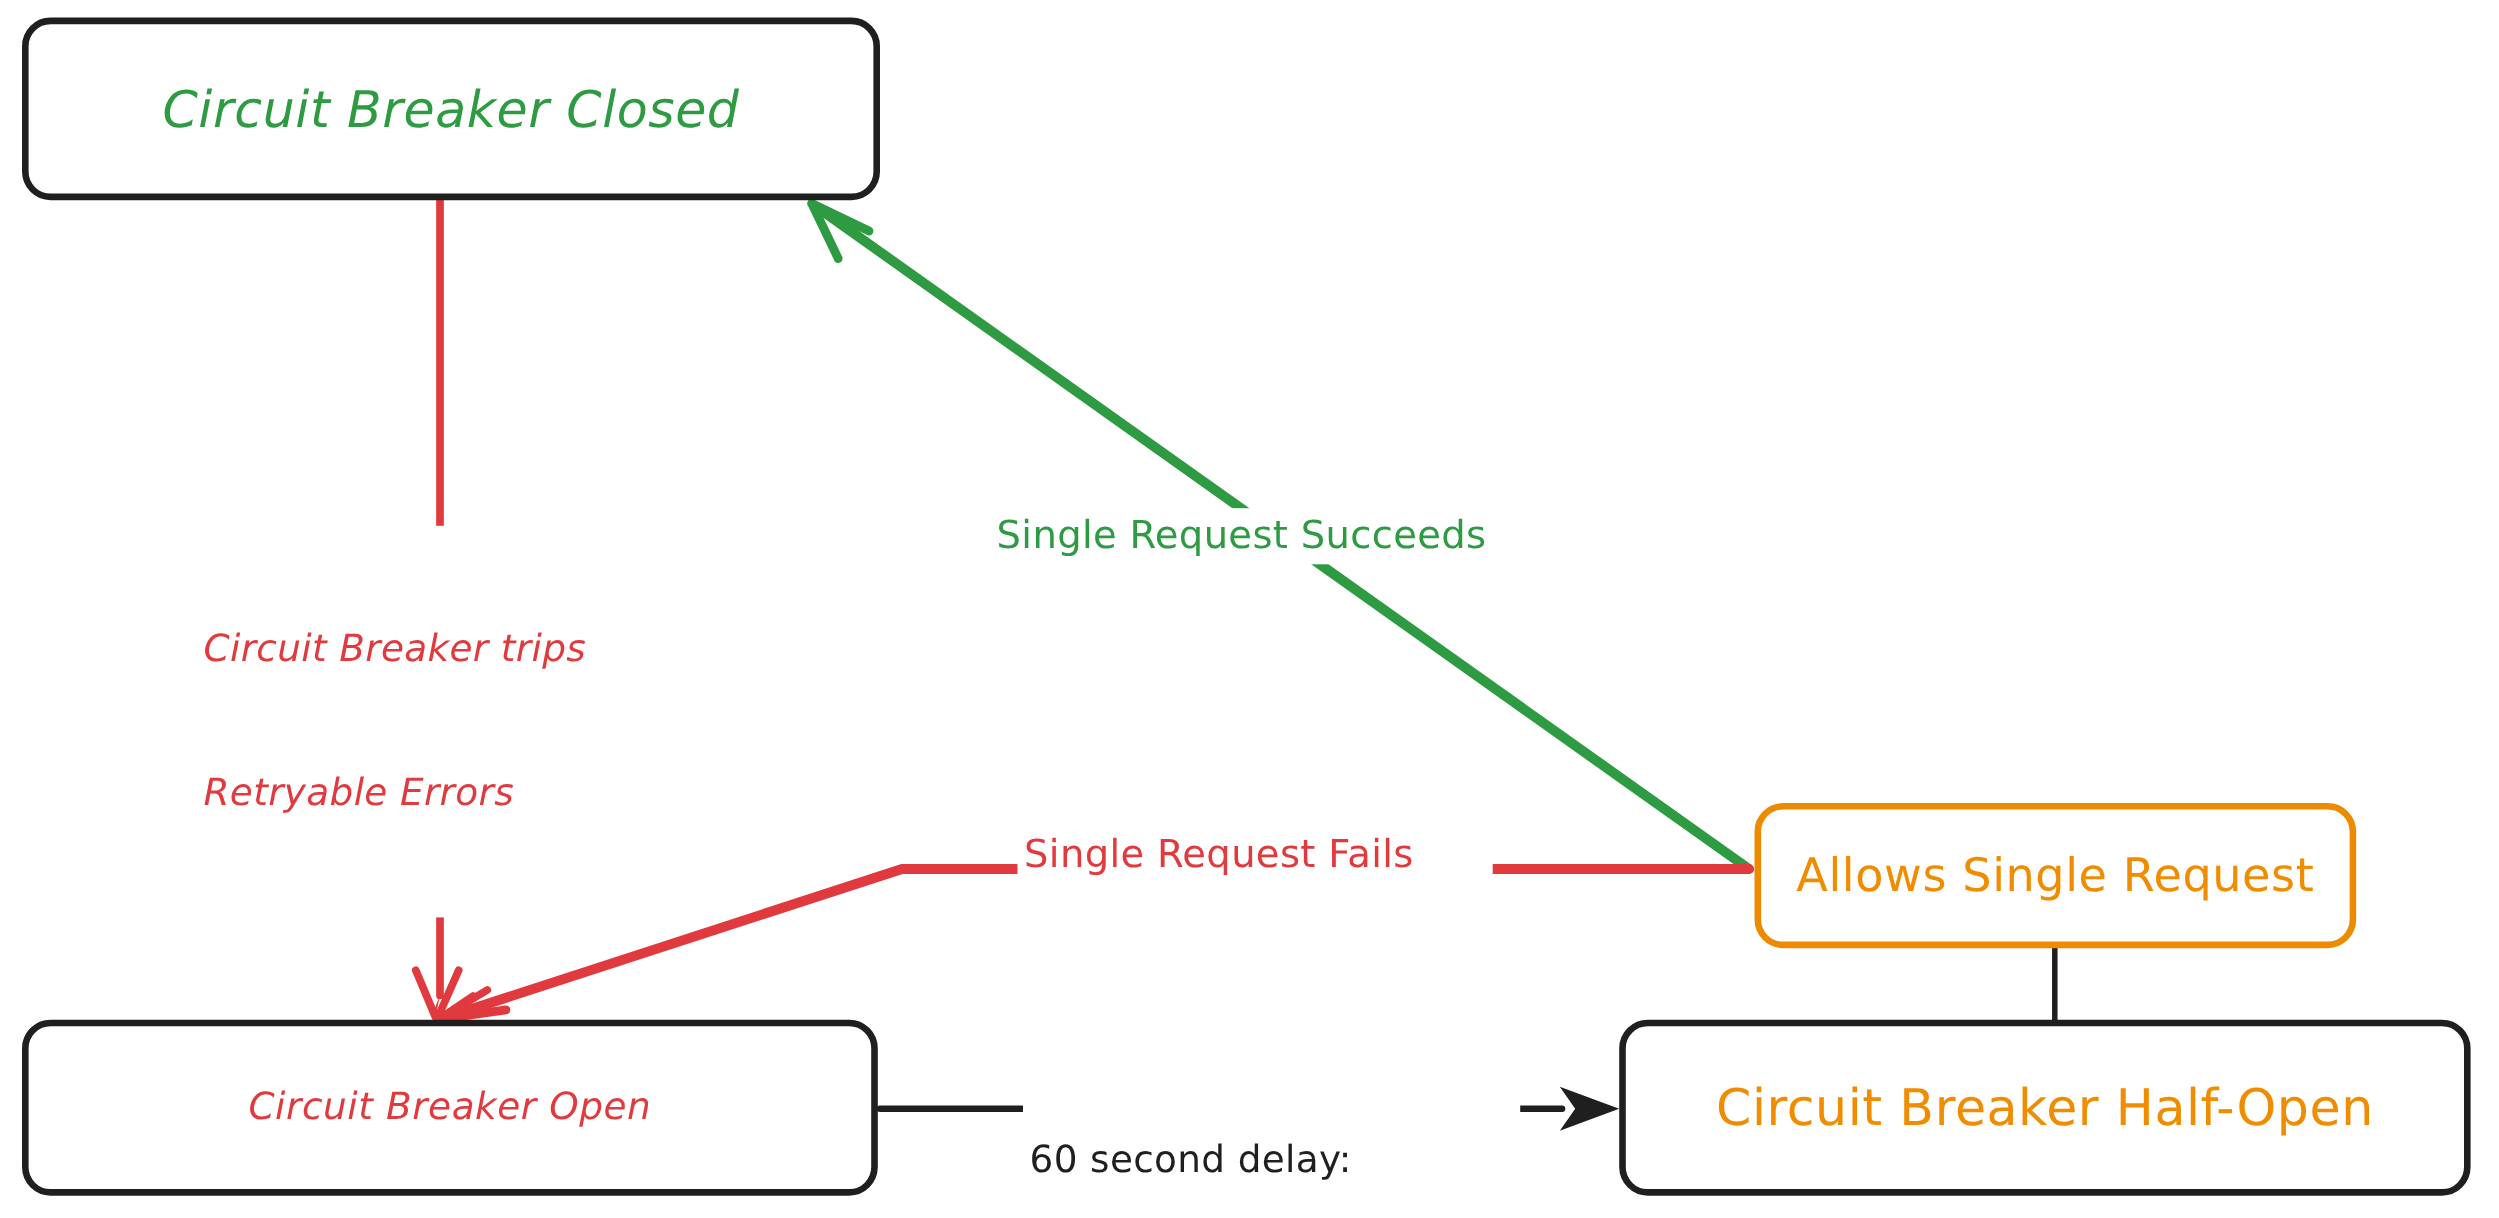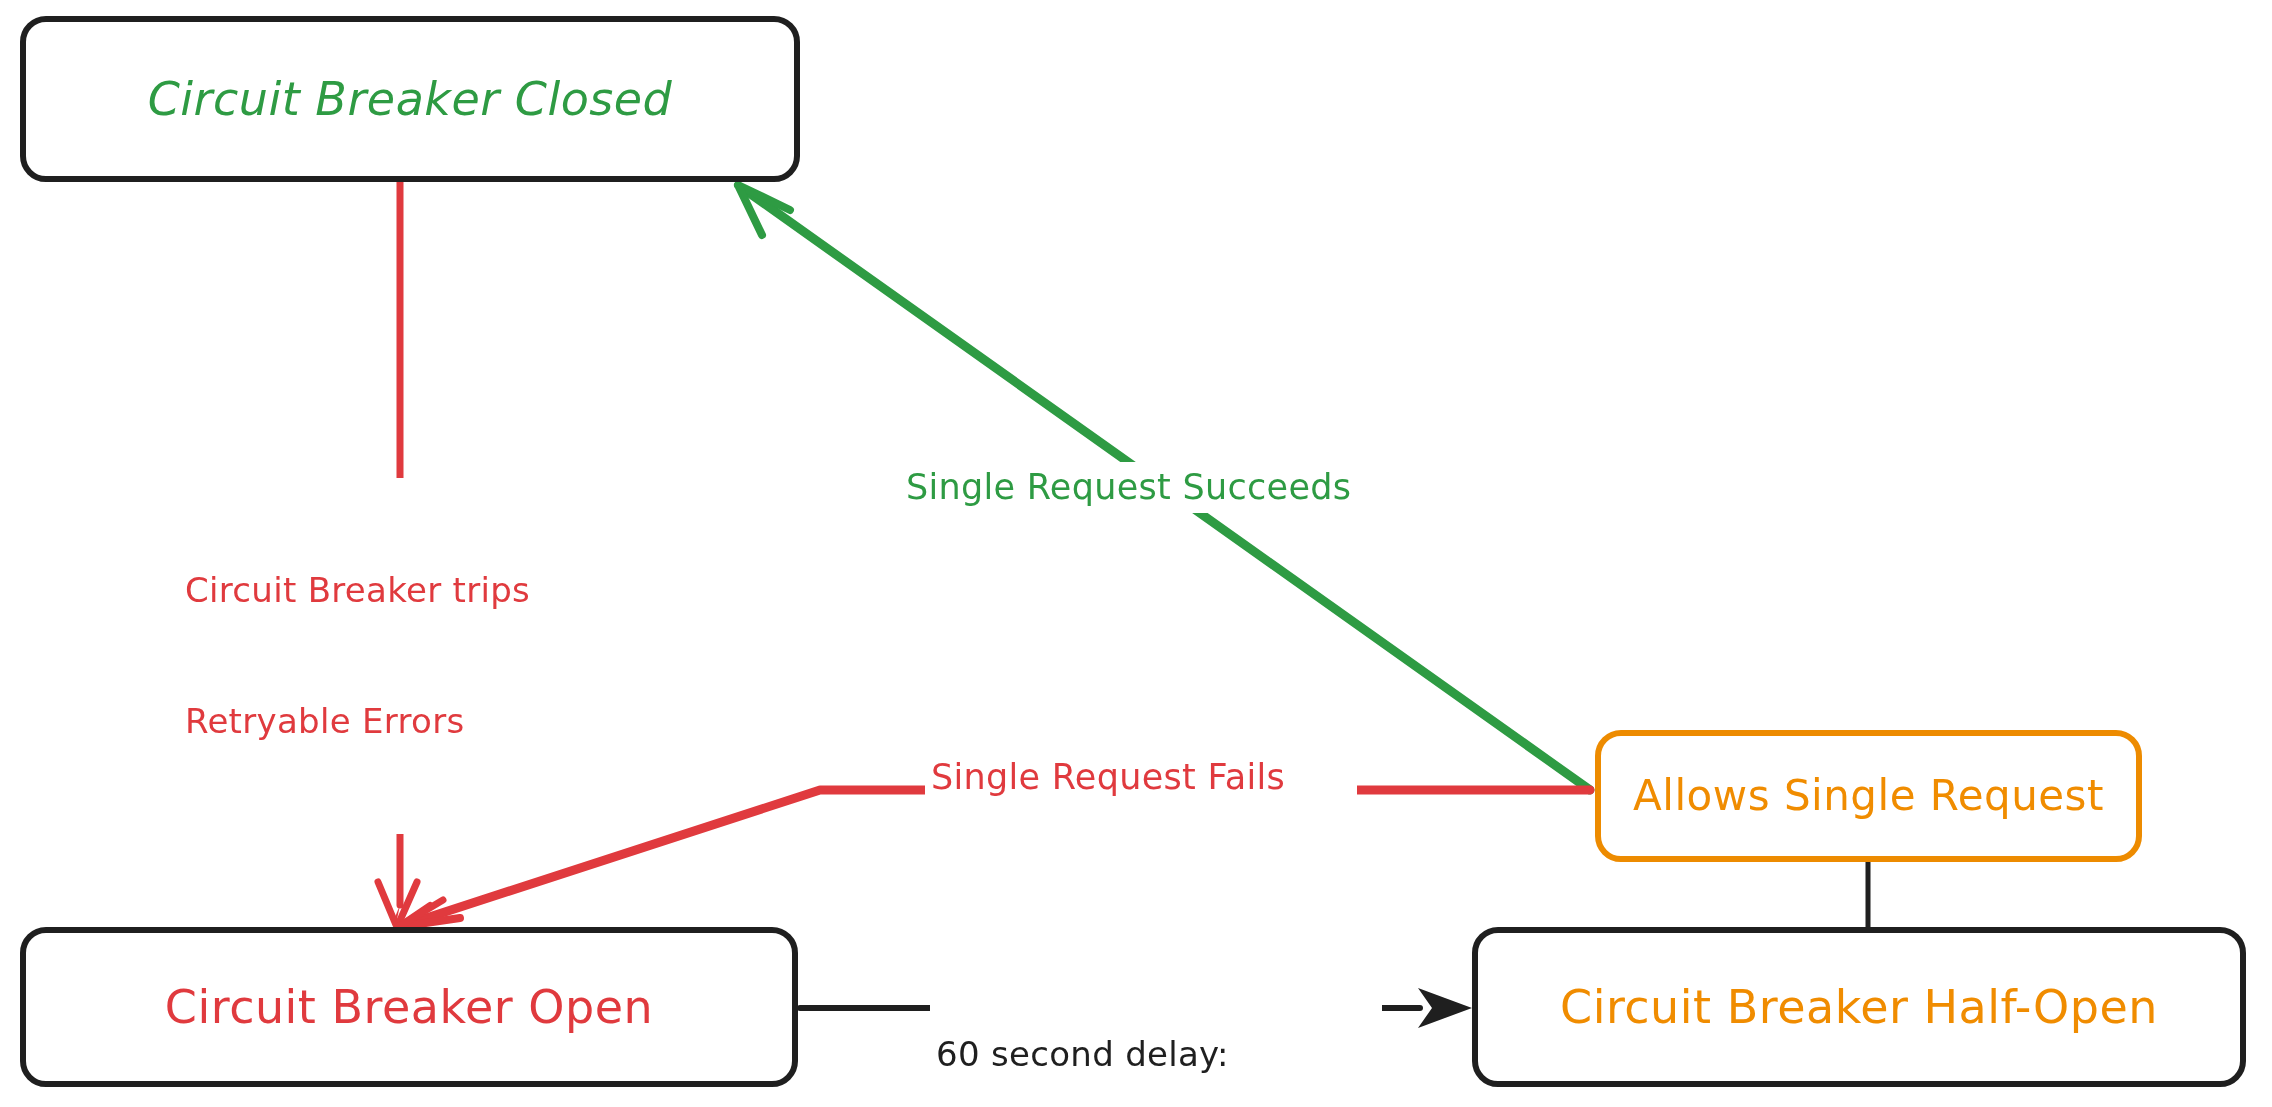--- a/index.html
+++ b/index.html
@@ -57,21 +57,21 @@
   #node-closed {
     left: 20px;  top: 16px;
     width: 780px; height: 166px; font-style: italic;
   }
   #node-closed .node-label { font-size: 46px; }
 
   #node-open {
     left: 20px;  top: 927px;
     width: 778px; height: 160px;
   }
-  #node-open .node-label { font-size: 46px; }
+  #node-open .node-label { font-size: 34px; font-style: italic; }
 
   #node-allows {
     left: 1595px; top: 730px;
     width: 547px; height: 132px;
   }
   #node-allows .node-label { font-size: 42px; }
 
   #node-half-open {
     left: 1472px; top: 927px;
     width: 774px; height: 160px;
@@ -85,20 +85,21 @@
     background: #ffffff;
     line-height: 1.28;
     white-space: pre;
     letter-spacing: 0.3px;
   }
   #edge-label-trips {
     left: 185px; top: 478px;
     width: 430px;
     font-size: 34px;
     padding: 4px 0;
+    font-style: italic;
   }
   #edge-label-succeeds {
     left: 900px; top: 462px;
     width: 500px;
     font-size: 35px;
     padding: 3px 6px;
   }
   #edge-label-fails {
     left: 925px; top: 752px;
     width: 420px;

